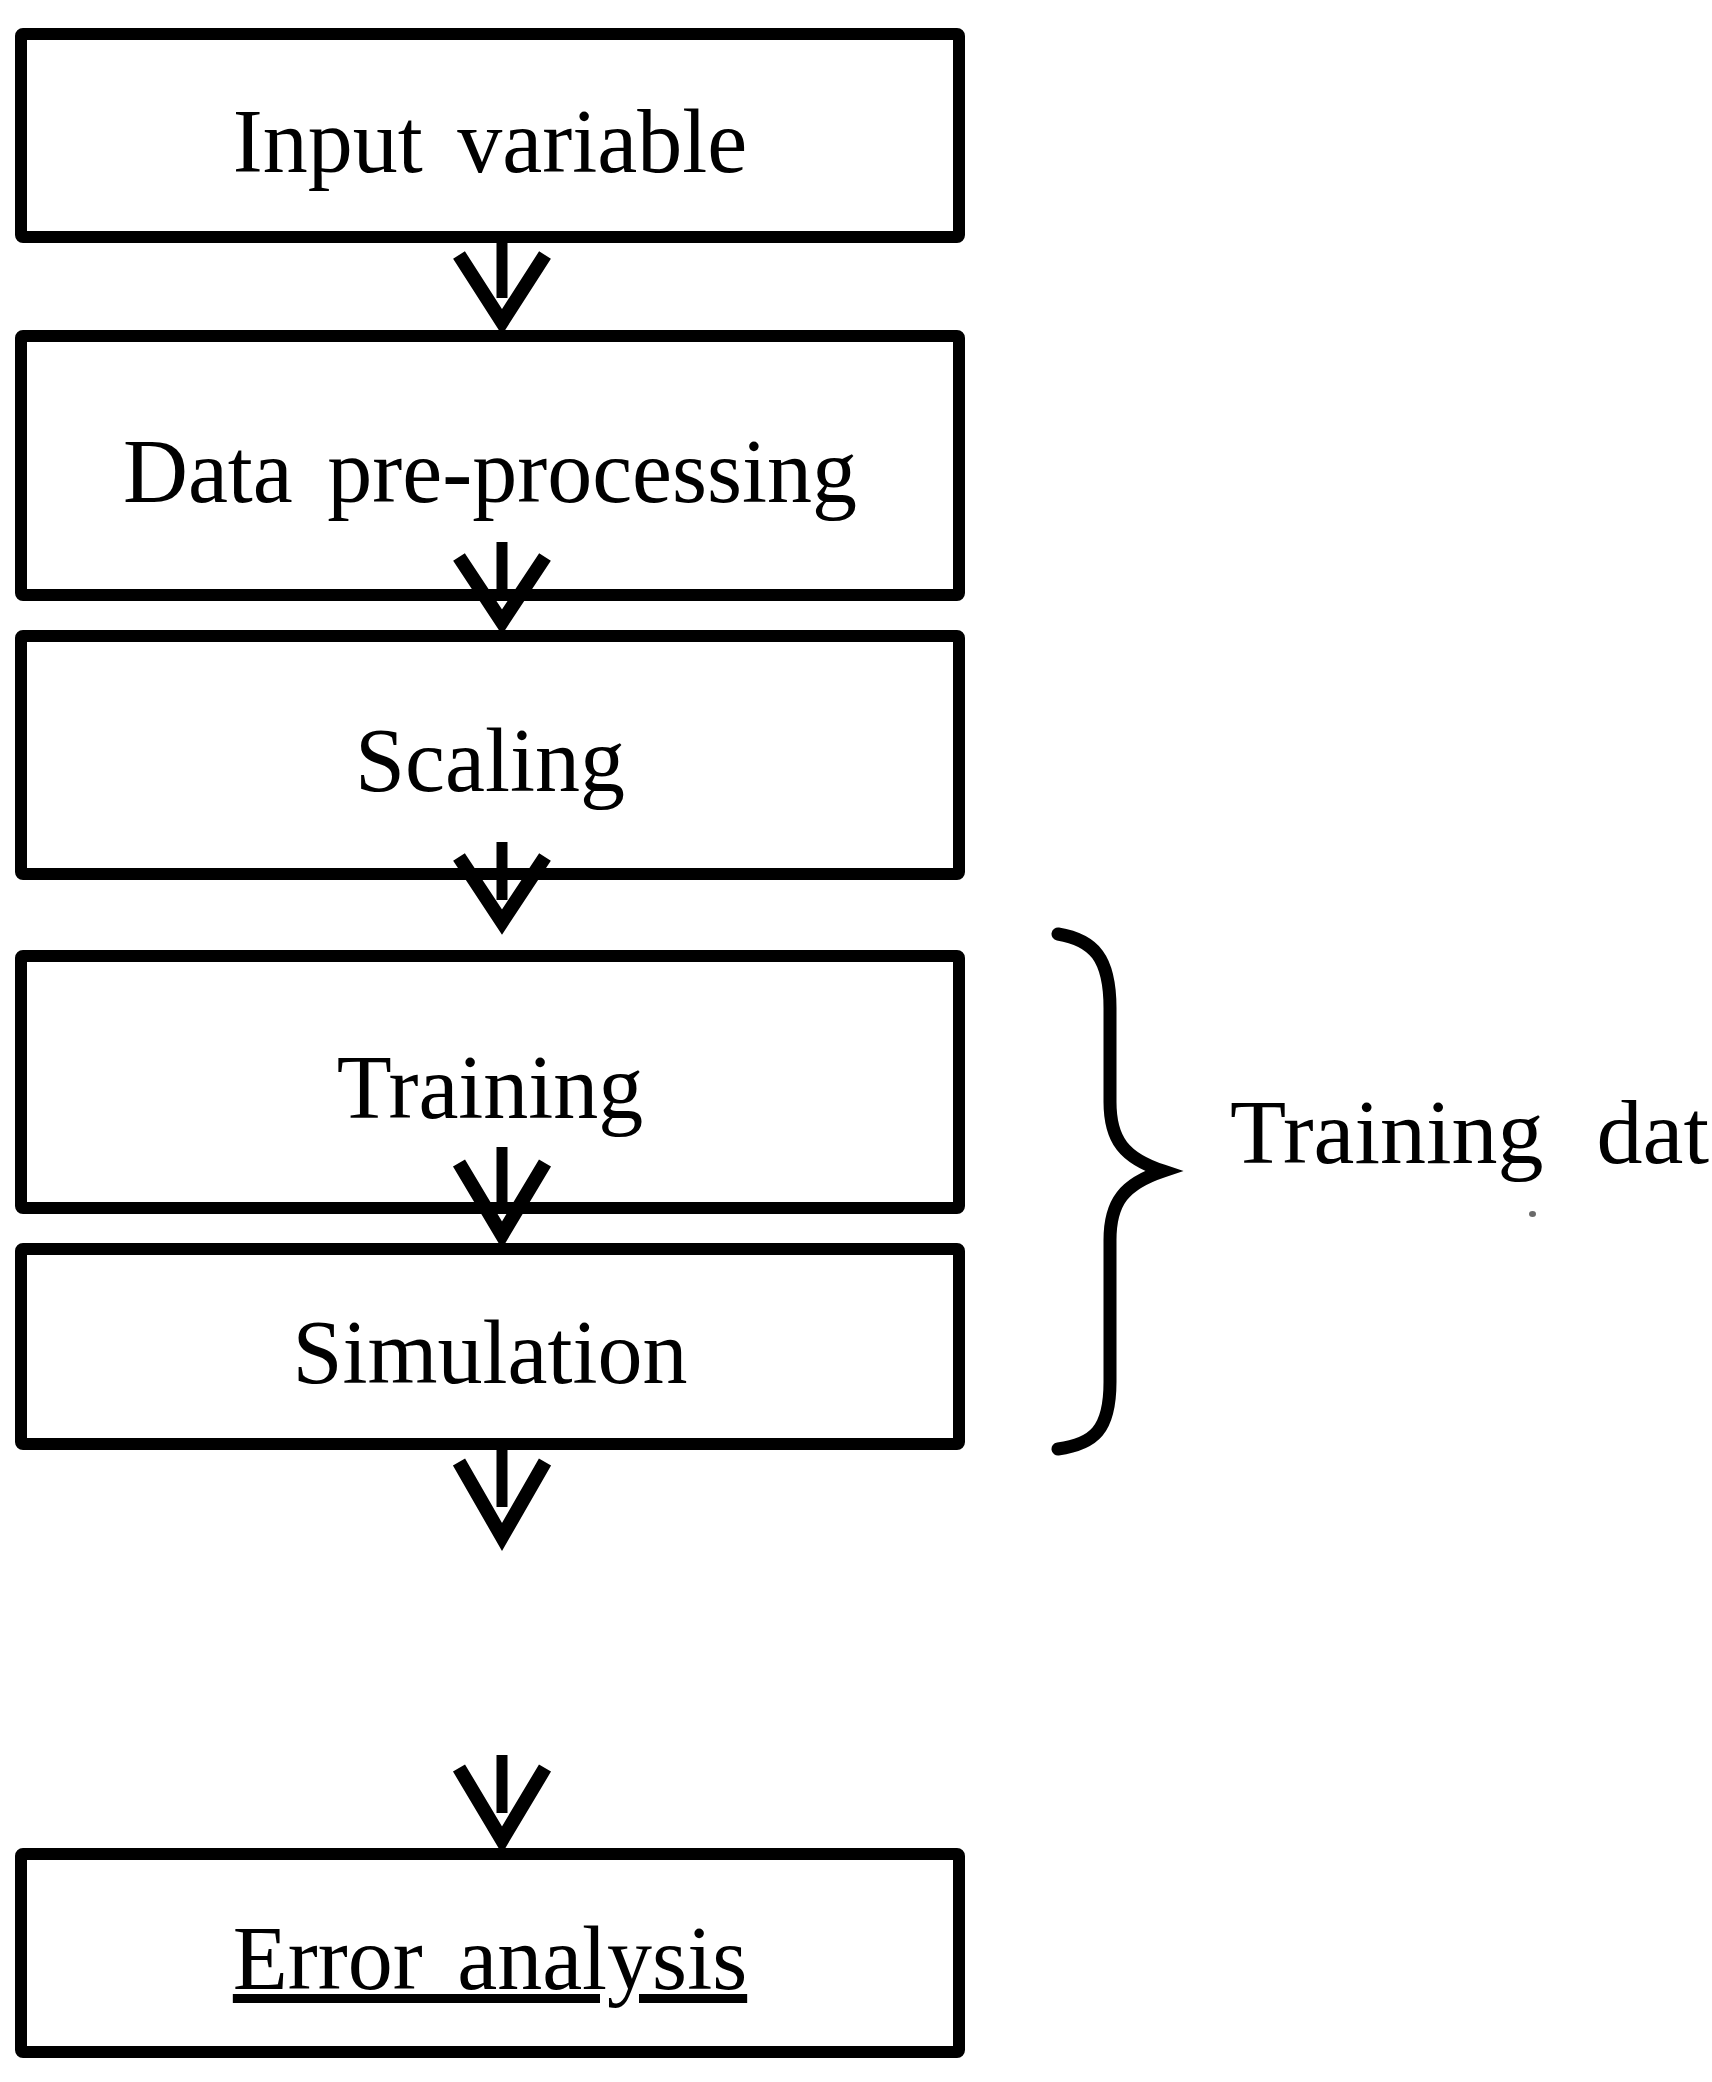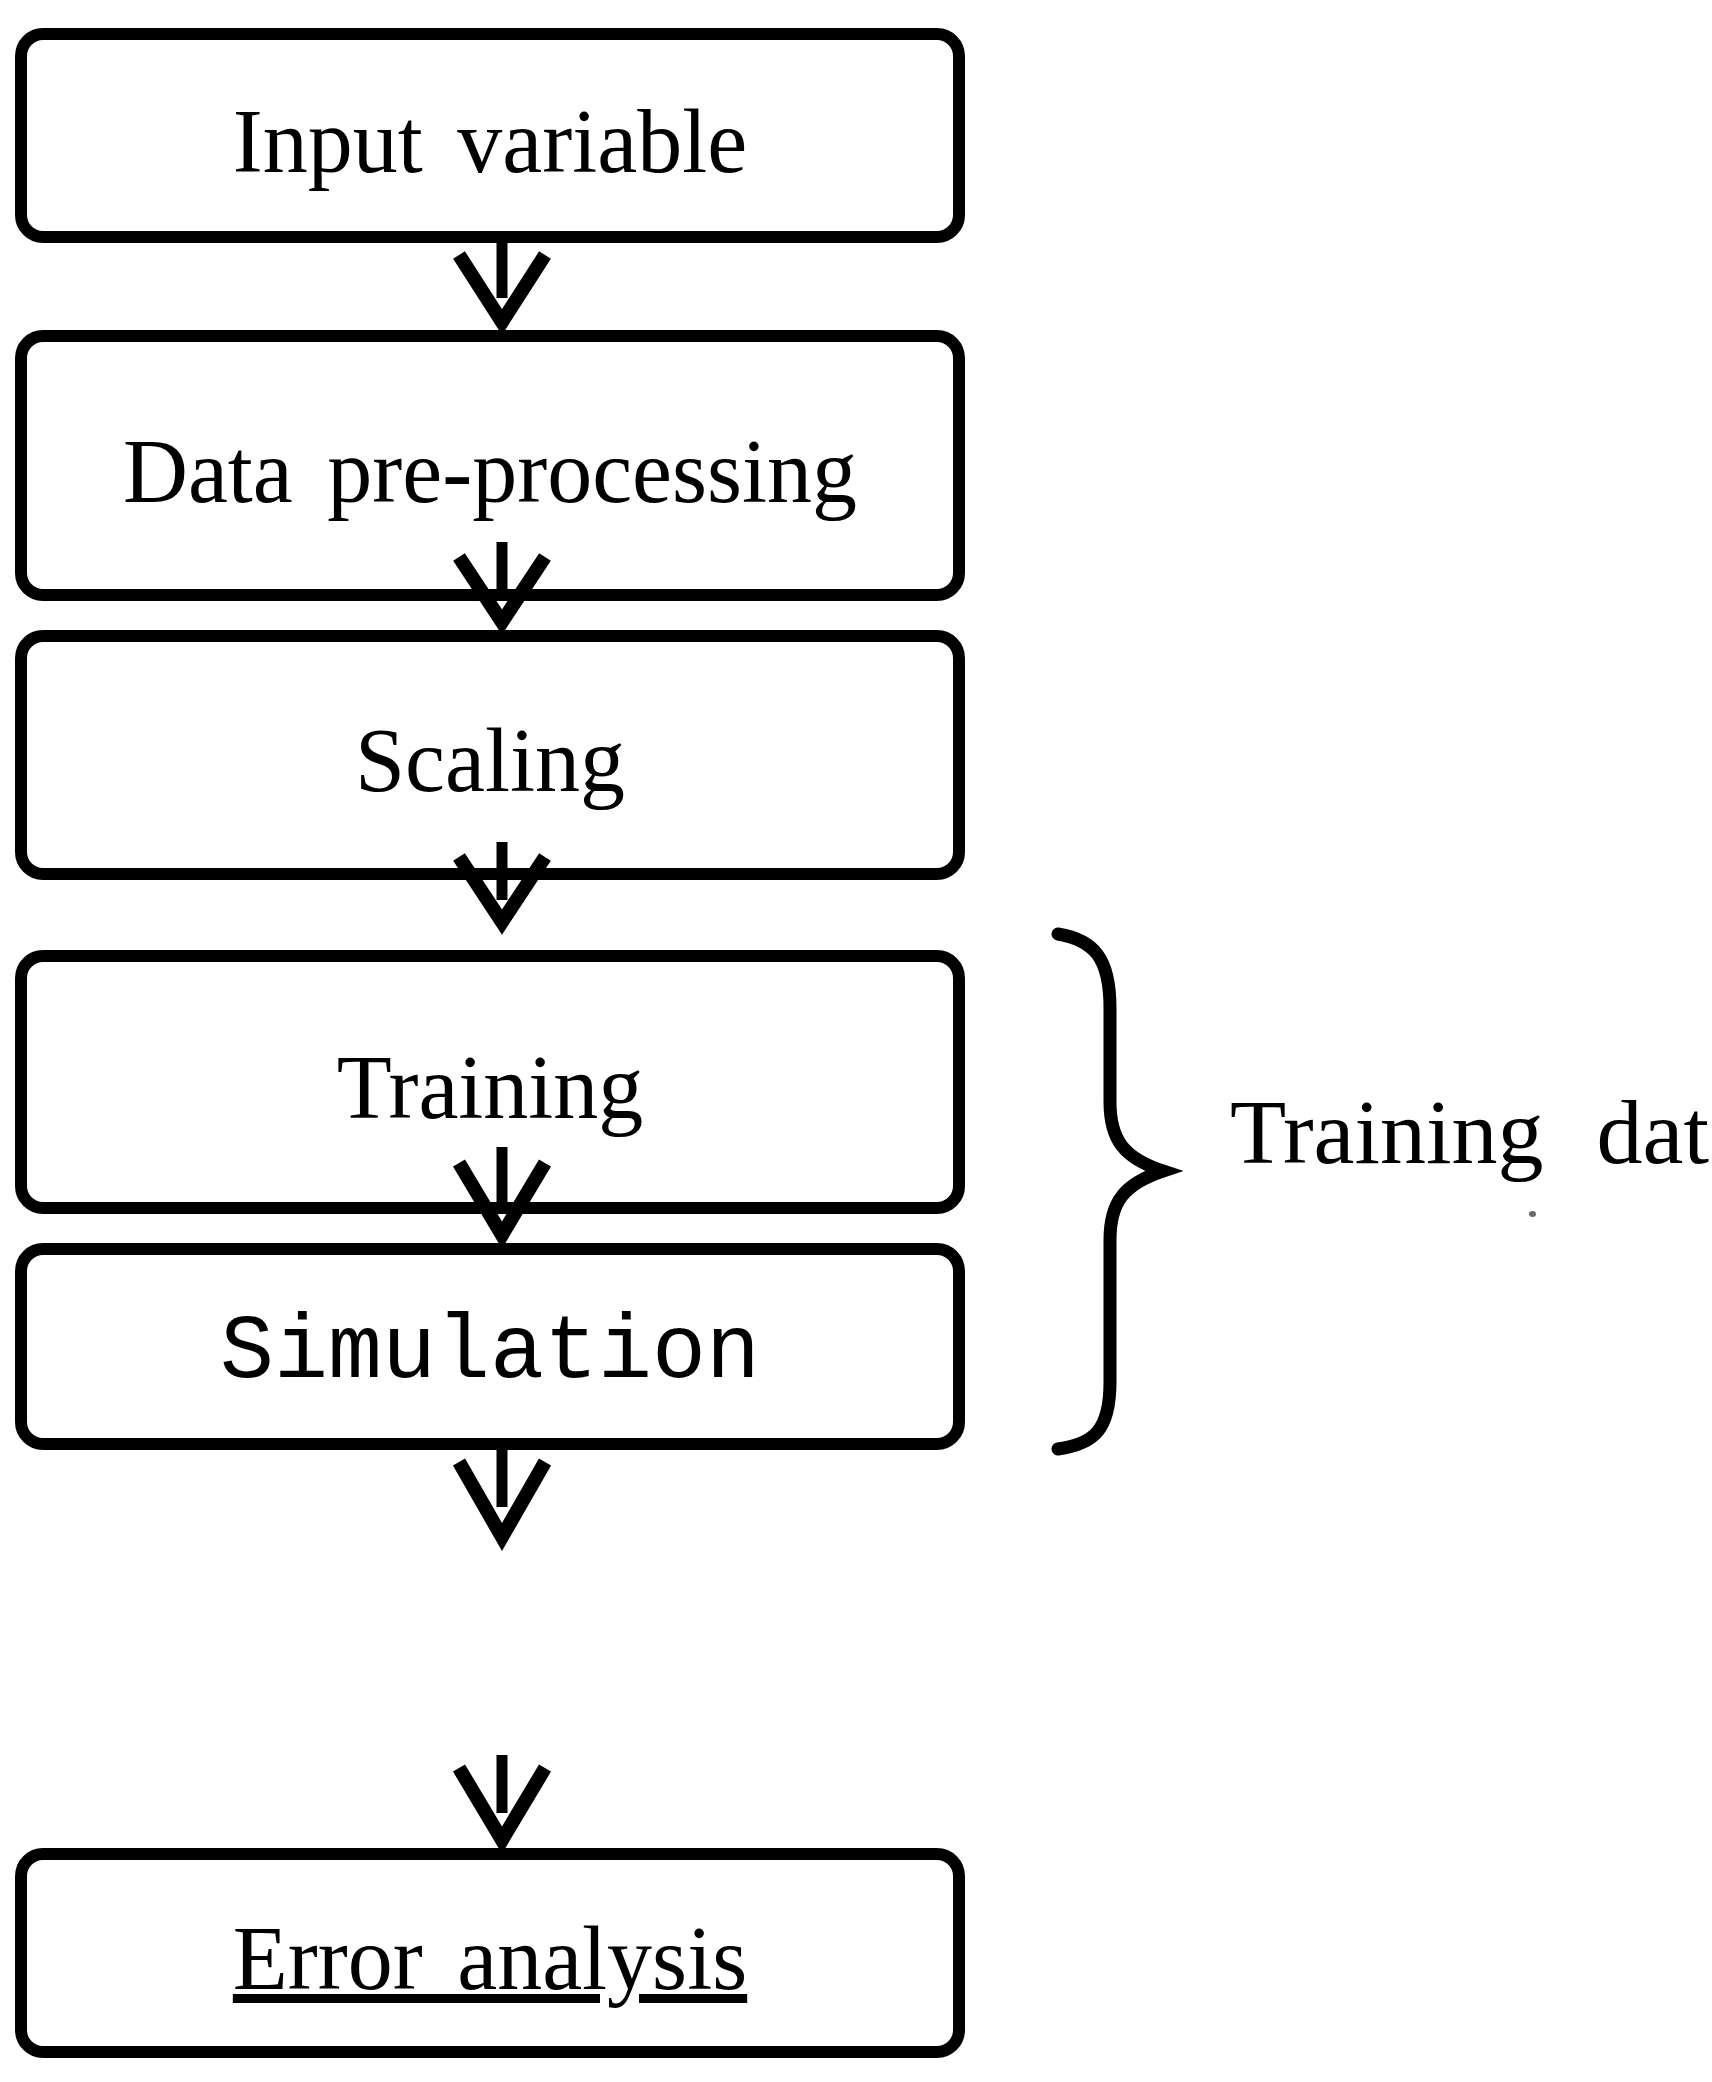--- a/index.html
+++ b/index.html
@@ -15,39 +15,39 @@
     overflow: hidden;
     font-family: "Liberation Serif", "DejaVu Serif", serif;
     color: #000000;
   }
   .flow-box {
     position: absolute;
     left: 15px;
     width: 950px;
     box-sizing: border-box;
     border: 12px solid #000000;
-    border-radius: 28px;
+    border-radius: 8px;
     background: #ffffff;
     display: flex;
     align-items: center;
     justify-content: center;
   }
   .flow-box .label {
     font-size: 90px;
     line-height: 1;
     word-spacing: 12px;
     white-space: nowrap;
     color: #000000;
     transform: translateY(6px);
   }
   .box-1 { top: 28px;   height: 215px; }
   .box-2 { top: 330px;  height: 271px; }
   .box-3 { top: 630px;  height: 250px; }
   .box-4 { top: 930px;  height: 264px; margin-top: 20px; }
-  .box-5 { top: 1243px; height: 207px; font-family: Liberation Mono, monospace; }
+  .box-5 { top: 1243px; height: 207px; }
   .box-6 { top: 1545px; height: 213px; }
   .box-7 { top: 1848px; height: 210px; text-decoration: underline; }
 
   .connector-layer {
     position: absolute;
     left: 0;
     top: 0;
     width: 1712px;
     height: 2082px;
     pointer-events: none;

